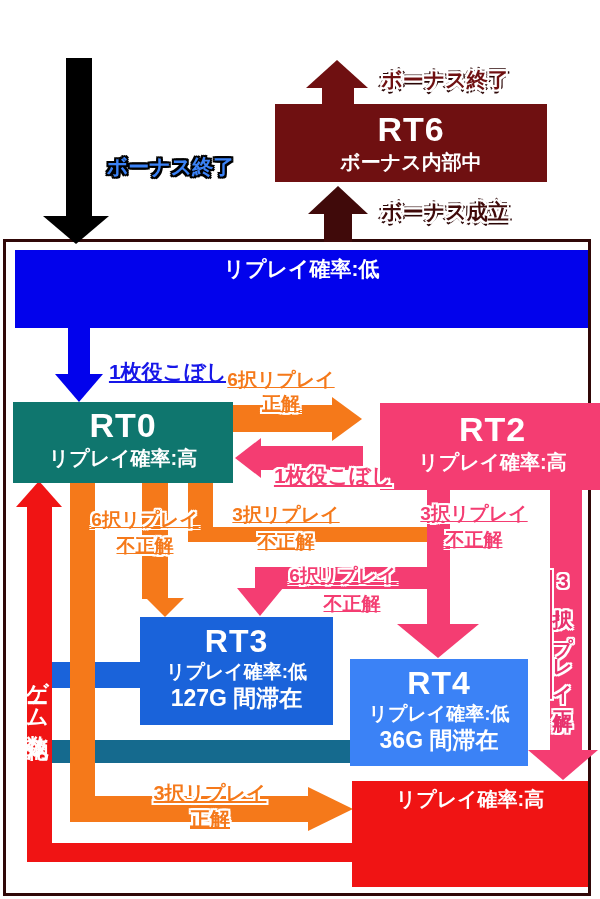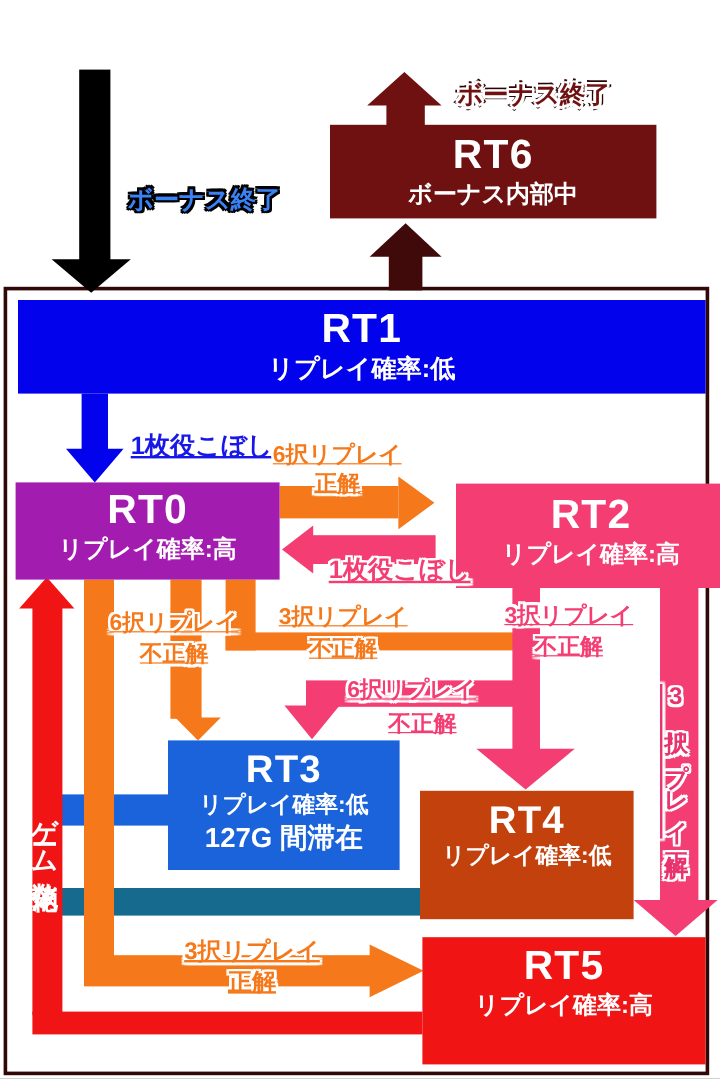--- a/index.html
+++ b/index.html
@@ -37,33 +37,33 @@
   <div class="bar2" style="left:322px;top:86px;width:32px;height:20px;background:#6F1011;"></div>
   <div class="lbl owd" style="left:370px;top:68px;width:150px;font-size:21px;color:#6F1011;">ボーナス終了</div>
 
   <div class="box" style="left:275px;top:104px;width:272px;height:78px;background:#6F1011;padding-top:6px;box-sizing:border-box;">
     <div class="t1">RT6</div>
     <div class="t2">ボーナス内部中</div>
   </div>
 
   <div class="tri" style="left:308px;top:186px;border-left:30px solid transparent;border-right:30px solid transparent;border-bottom:28px solid #400A0A;"></div>
   <div class="bar2" style="left:324px;top:212px;width:28px;height:30px;background:#400A0A;"></div>
+  <div class="lbl owd" style="left:370px;top:200px;width:150px;font-size:21px;color:#400A0A;">ボーナス成立</div>
 
   <div class="abs" style="left:3px;top:239px;width:588px;height:657px;border:3px solid #300808;box-sizing:border-box;z-index:0;"></div>
 
   <div class="box" style="left:15px;top:250px;width:573px;height:78px;background:#0202EC;padding-top:5px;box-sizing:border-box;">
-    <div class="t1">RT1</div>
     <div class="t2" style="font-size:21px;">リプレイ確率:低</div>
   </div>
 
   <div class="bar2" style="left:68px;top:328px;width:22px;height:48px;background:#0202EC;"></div>
   <div class="tri" style="left:55px;top:374px;border-left:24px solid transparent;border-right:24px solid transparent;border-top:28px solid #0202EC;"></div>
   <div class="lbl ow" style="left:98px;top:360px;width:140px;font-size:21px;color:#1717E8;">1枚役こぼし</div>
 
-  <div class="box" style="left:13px;top:402px;width:220px;height:81px;background:#a21caf;padding-top:4px;box-sizing:border-box;">
+  <div class="box" style="left:13px;top:402px;width:220px;height:81px;background:#0f766e;padding-top:4px;box-sizing:border-box;">
     <div class="t1">RT0</div>
     <div class="t2">リプレイ確率:高</div>
   </div>
 
   <div class="box" style="left:380px;top:403px;width:225px;height:87px;background:#F43D72;padding-top:7px;box-sizing:border-box;">
     <div class="t1">RT2</div>
     <div class="t2">リプレイ確率:高</div>
   </div>
 
   <div class="bar2" style="left:233px;top:405px;width:99px;height:27px;background:#F5791A;"></div>
@@ -104,27 +104,27 @@
   <div class="bar2" style="left:550px;top:490px;width:32px;height:262px;background:#F43D72;"></div>
   <div class="tri" style="left:528px;top:750px;border-left:35px solid transparent;border-right:35px solid transparent;border-top:30px solid #F43D72;"></div>
   <div class="lbl ow vtext" style="left:552px;top:542px;height:185px;font-size:20px;color:#E8336E;white-space:normal;">3択リプレイ正解</div>
 
   <div class="box" style="left:140px;top:617px;width:193px;height:108px;background:#1A63DA;padding-top:6px;box-sizing:border-box;">
     <div class="t1" style="font-size:32px;">RT3</div>
     <div class="t2" style="font-size:19px;">リプレイ確率:低</div>
     <div class="t3">127G 間滞在</div>
   </div>
 
-  <div class="box" style="left:350px;top:659px;width:178px;height:107px;background:#c2410c;padding-top:6px;box-sizing:border-box;">
+  <div class="box" style="left:350px;top:659px;width:178px;height:107px;background:#3b82f6;padding-top:6px;box-sizing:border-box;">
     <div class="t1" style="font-size:32px;">RT4</div>
     <div class="t2" style="font-size:19px;">リプレイ確率:低</div>
+    <div class="t3">36G 間滞在</div>
   </div>
 
   <div class="box" style="left:352px;top:781px;width:236px;height:106px;background:#F01414;padding-top:5px;box-sizing:border-box;">
-    <div class="t1">RT5</div>
     <div class="t2">リプレイ確率:高</div>
   </div>
 
   <div class="bar" style="left:47px;top:662px;width:93px;height:26px;background:#1A63DA;"></div>
   <div class="bar" style="left:47px;top:740px;width:303px;height:23px;background:#156A8E;"></div>
 
   <div class="tri" style="left:16px;top:481px;border-left:23px solid transparent;border-right:23px solid transparent;border-bottom:26px solid #F01414;"></div>
   <div class="bar2" style="left:27px;top:505px;width:25px;height:341px;background:#F01414;"></div>
   <div class="bar" style="left:27px;top:843px;width:325px;height:19px;background:#F01414;"></div>
   <div class="lbl vtext" style="left:25px;top:606px;height:175px;font-size:22px;color:#fff;white-space:normal;letter-spacing:1px;">ゲーム数消化</div>

